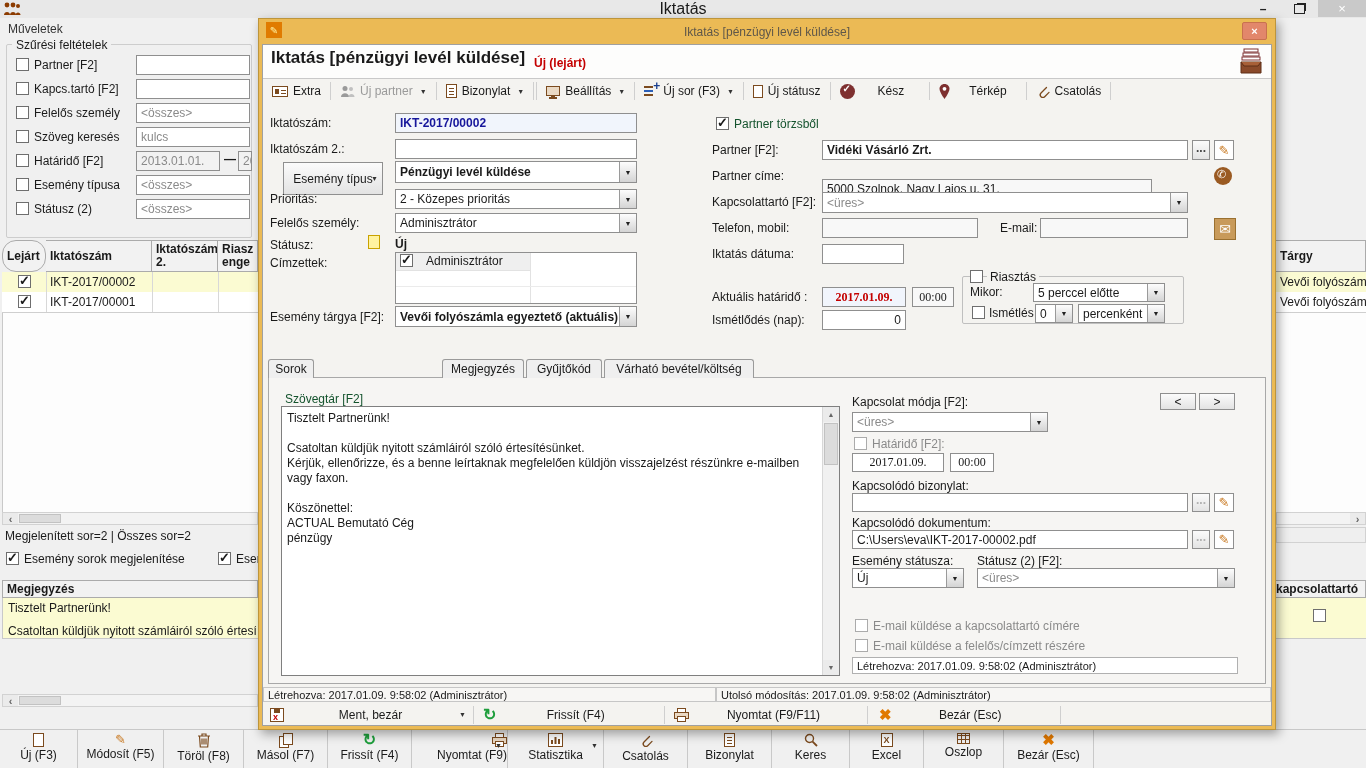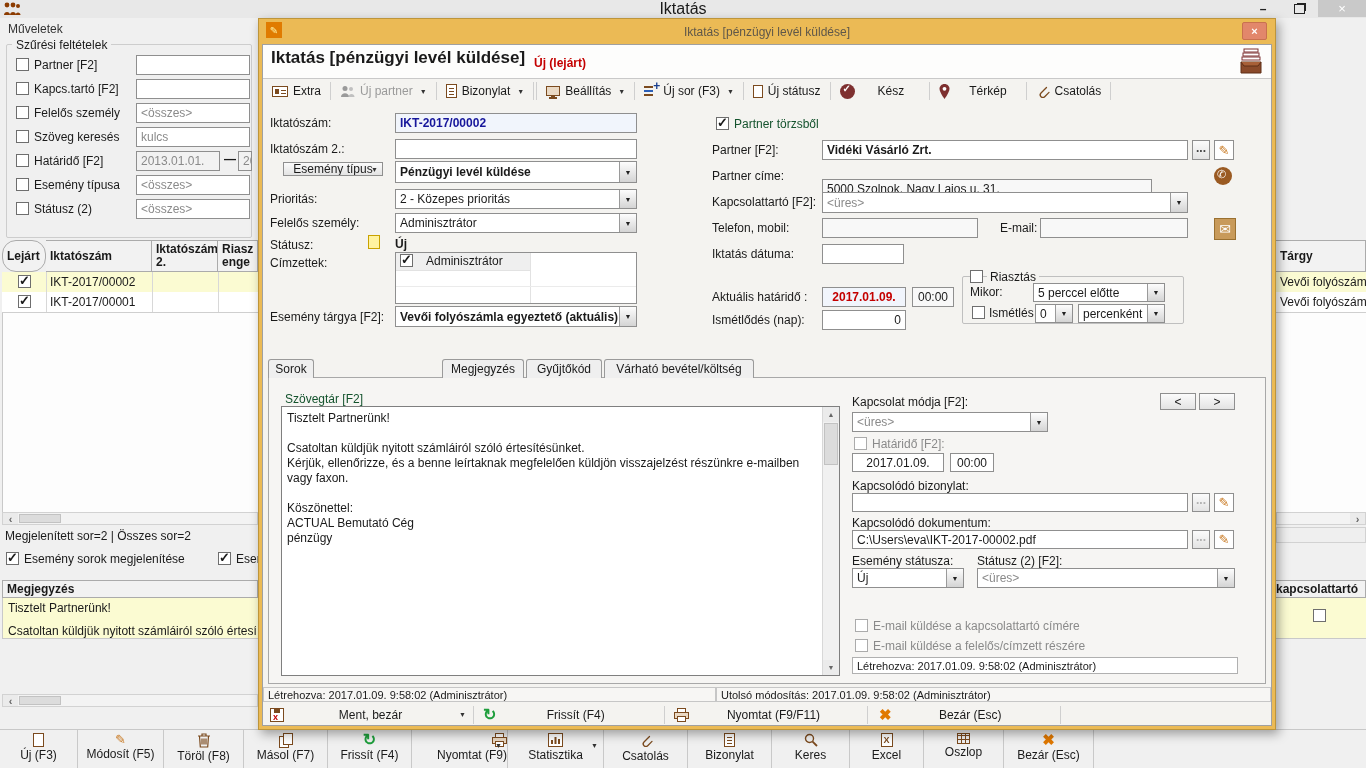--- a/index.html
+++ b/index.html
@@ -13,21 +13,21 @@
   .red{color:#C40000;font-weight:bold;}
   .navy{color:#16169B;font-weight:bold;}
   .small{font-size:11px;}
 
   
   .fld{position:absolute;background:#fff;border:1px solid #8f8f8f;box-sizing:border-box;
        padding:1px 4px;display:flex;align-items:center;overflow:hidden;white-space:nowrap;}
   .fld.dis{background:#F2F2F2;color:#8a8a8a;}
   .fld.grayt{color:#8a8a8a;}
   .fld.hl{background:#F1F5FC;}
-  .fld.ctr{justify-content:center;}
+  .fld.ctr{justify-content:center;font-family:Liberation Serif, serif;}
   .fld.rgt{justify-content:flex-end;}
   .dd{padding-right:20px;}
   .dd::after{content:"▼";position:absolute;right:0;top:0;bottom:0;width:16px;
        background:linear-gradient(#fdfdfd,#d4d4d4);border-left:1px solid #9a9a9a;
        font-size:7px;color:#222;display:flex;align-items:center;justify-content:center;}
   .btn{position:absolute;background:linear-gradient(#fbfbfb,#e3e3e3);border:1px solid #8f8f8f;
        box-sizing:border-box;display:flex;align-items:center;justify-content:center;overflow:hidden;}
   .btn.ell::after{content:"...";font-weight:bold;color:#444;margin-top:-5px;}
   .btn.ell.dis::after{color:#b0b0b0;}
 
@@ -381,21 +381,21 @@
     <div class="tsep"></div>
   </div>
 
   
   <div class="t" style="left:270px;top:116px;z-index:7;">Iktatószám:</div>
   <div class="fld hl navy" style="left:395px;top:113px;width:242px;height:20px;z-index:7;">IKT-2017/00002</div>
 
   <div class="t" style="left:270px;top:142px;z-index:7;">Iktatószám 2.:</div>
   <div class="fld" style="left:395px;top:139px;width:242px;height:20px;z-index:7;"></div>
 
-  <div class="btn" style="left:283px;top:162px;width:100px;height:14px;z-index:7;">
+  <div class="btn" style="left:283px;top:162px;width:100px;height:33px;z-index:7;">
     <span style="white-space:nowrap;">Esemény típus</span>
     <span class="ddarr" style="position:absolute;right:4px;">▼</span>
   </div>
   <div class="fld dd bold" style="left:395px;top:161px;width:242px;height:22px;z-index:7;">Pénzügyi levél küldése</div>
 
   <div class="t" style="left:270px;top:192px;z-index:7;">Prioritás:</div>
   <div class="fld dd" style="left:395px;top:189px;width:242px;height:20px;z-index:7;">2 - Közepes prioritás</div>
 
   <div class="t" style="left:270px;top:216px;z-index:7;">Felelős személy:</div>
   <div class="fld dd" style="left:395px;top:213px;width:242px;height:20px;z-index:7;">Adminisztrátor</div>

